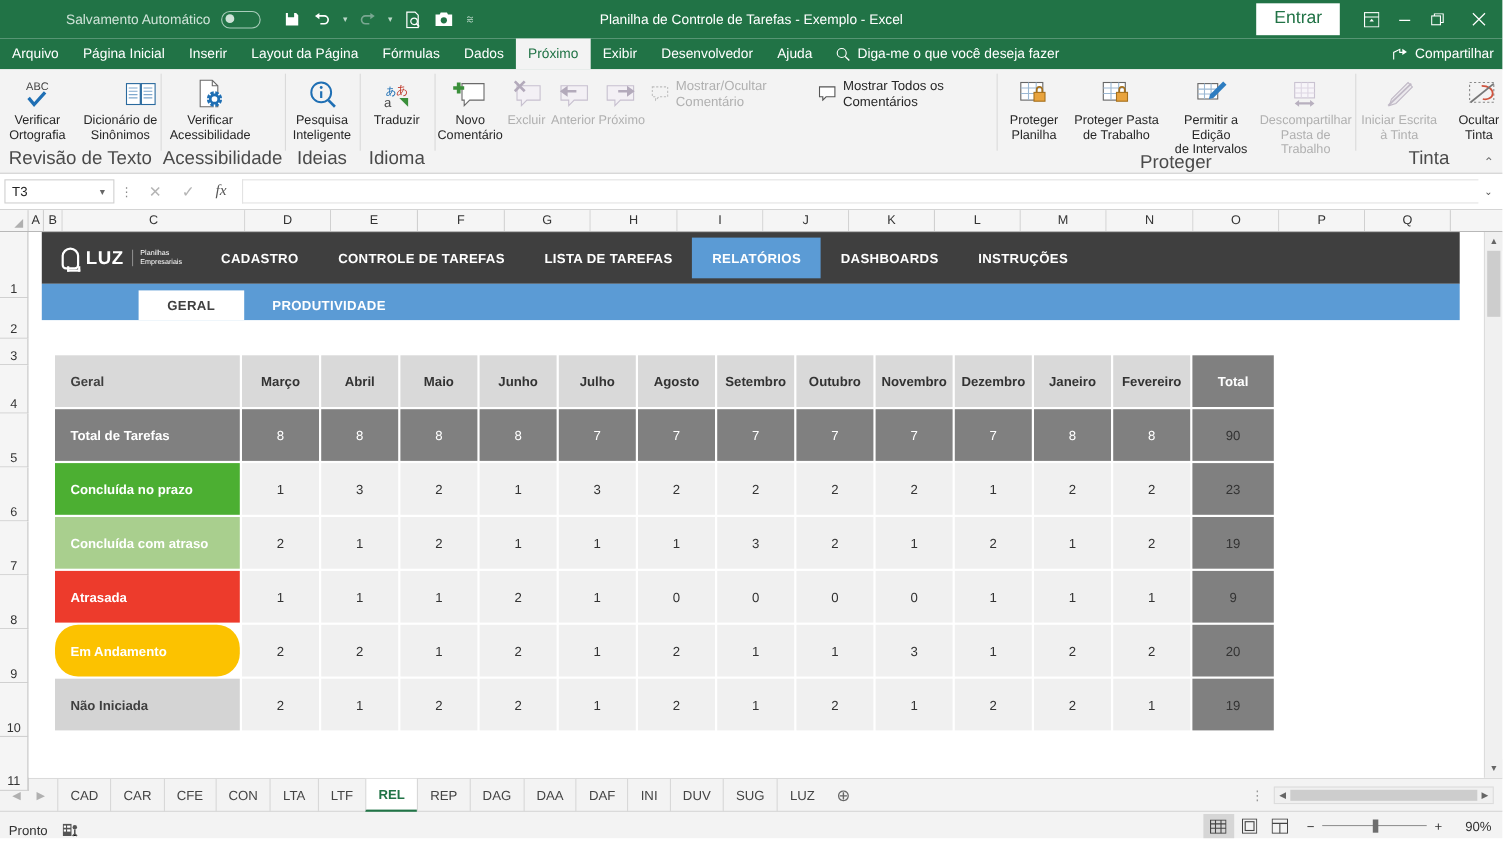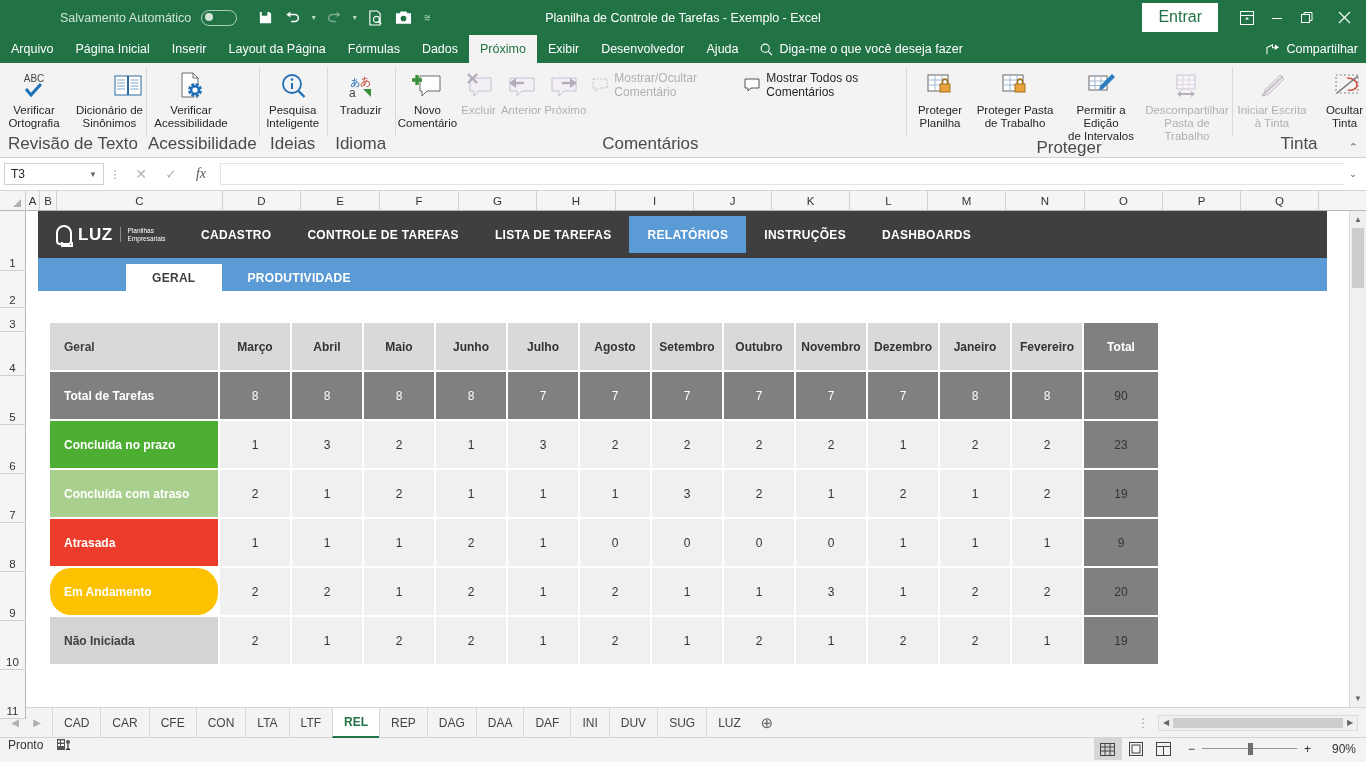--- a/index.html
+++ b/index.html
@@ -243,21 +243,21 @@
   .hdots { color: #999; font-size: 12px; padding: 0 8px; letter-spacing: 1px; }
   .hscroll {
     width: 200px; height: 16px; background: #f0f0f0; border: 1px solid #dcdcdc;
     display: flex; align-items: stretch; margin-right: 8px;
   }
   .hscroll .arr { width: 14px; display: flex; align-items:center; justify-content:center; font-size:8px; color:#666;}
   .hscroll .thumb { flex: 1; background: #cdcdcd; margin: 2px 0; }
 
   
   .statusbar {
-    height: 25px; background: #f3f3f3; display: flex; align-items: flex-start;
+    height: 25px; background: #f3f3f3; display: flex; align-items: flex-end;
     border-top: 1px solid #d4d4d4; font-size: 12px; color: #333;
   }
   .status-left { display: flex; align-items: center; gap: 14px; padding-left: 8px; }
   .status-right { margin-left: auto; display: flex; align-items: center; padding-right: 10px; gap: 0; }
   .viewbtn {
     width: 28px; height: 22px; display: flex; align-items: center; justify-content: center;
     color: #444; font-size: 13px;
   }
   .viewbtn.active { background: #d6d6d6; }
   .zoomctl { display: flex; align-items: center; gap: 7px; margin-left: 10px; }
@@ -504,21 +504,20 @@
         <div class="smallrow">
           <span>
             <svg width="16" height="14" viewBox="0 0 16 14">
                 <path fill="#fff" stroke="#555" d="M1 1h14v9H7l-3 3v-3H1z"></path>
               </svg>
           </span>
           <span>Mostrar Todos os Comentários</span>
         </div>
       </div>
     </div>
-    <div class="rgroup-label">Comentários</div>
   </div>
 
   <div class="rgroup">
     <div class="rgroup-items">
       <div class="bigbtn">
         <div class="ico">
           <svg width="32" height="28" viewBox="0 0 32 28">
             <rect x="4" y="3" width="20" height="16" fill="#fff" stroke="#666"></rect>
             <path stroke="#9bb8d3" d="M4 8h20M4 13h20M11 3v16M18 3v16"></path>
             <rect x="16" y="12" width="10" height="8" fill="#e8a33d" stroke="#a5701d"></rect>
@@ -647,22 +646,22 @@
         <span class="luztext">LUZ</span>
         <span class="luzsub">
           <span>Planilhas</span><br>
           <span>Empresariais</span>
         </span>
       </div>
       <div class="navitem">CADASTRO</div>
       <div class="navitem">CONTROLE DE TAREFAS</div>
       <div class="navitem">LISTA DE TAREFAS</div>
       <div class="navitem active">RELATÓRIOS</div>
+      <div class="navitem">DASHBOARDS</div>
       <div class="navitem">INSTRUÇÕES</div>
-      <div class="navitem">DASHBOARDS</div>
     </div>
 
     <div class="subnav">
       <div style="width:88px"></div>
       <div class="subtab active">GERAL</div>
       <div class="subtab">PRODUTIVIDADE</div>
     </div>
 
     <div class="tbl-wrap">
       <table class="report">

